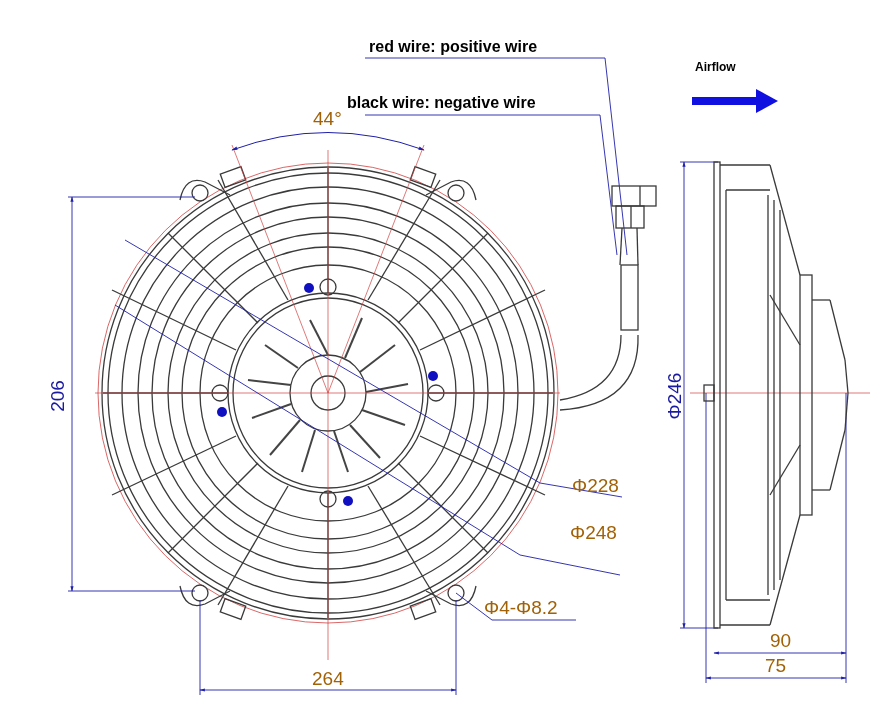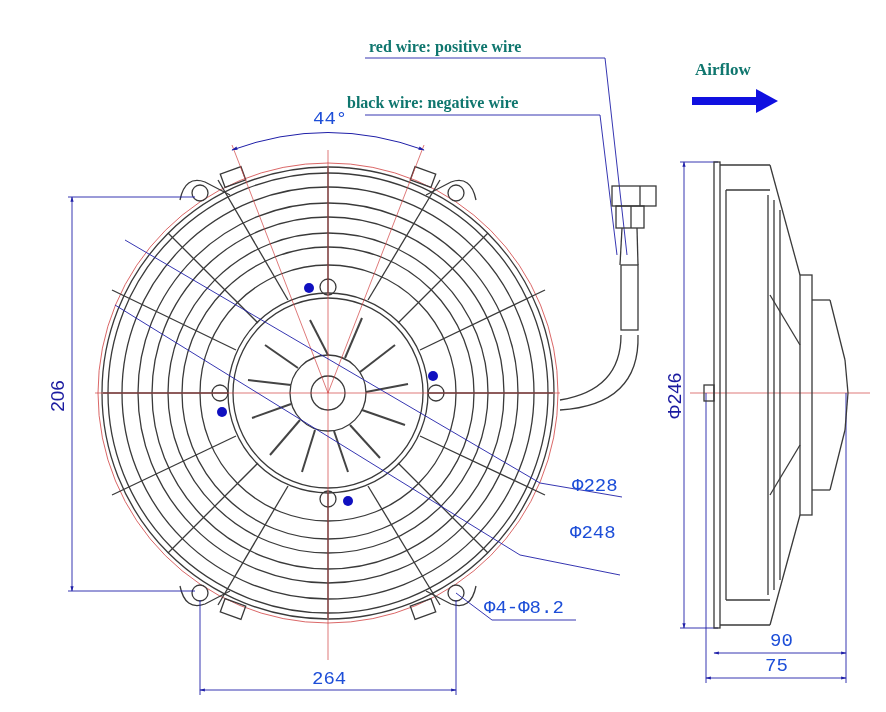--- a/index.html
+++ b/index.html
@@ -1,20 +1,20 @@
 <!DOCTYPE html>
 <html><head>
 <meta charset="utf-8">
 <style>
   html, body { margin: 0; padding: 0; background: #ffffff; }
   body { width: 886px; height: 712px; position: relative; overflow: hidden; font-family: "DejaVu Serif", serif; }
   svg.drawing { position: absolute; left: 0; top: 0; }
   .lbl { position: absolute; color: #1f1fa8; white-space: nowrap; }
-  .mono { font-family: Liberation Serif, serif; font-size: 16px; font-weight: bold; color: #0f766e; }
-  .dim { font-family: Liberation Mono, monospace; font-size: 19px; color: #1d4ed8; text-align: right; }
+  .mono { font-family: Liberation Sans, sans-serif; font-size: 16px; font-weight: bold; color: #000000; }
+  .dim { font-family: Liberation Sans, sans-serif; font-size: 19px; color: #a16207; text-align: right; }
   .dim-sans { font-family: "Liberation Sans", "DejaVu Sans", sans-serif; font-size: 19px; color: #1a1aa0; }
   .rot { transform: rotate(-90deg); transform-origin: center center; }
 </style>
 </head>
 <body>
 
 <svg class="drawing" width="886" height="712" viewBox="0 0 886 712" xmlns="http://www.w3.org/2000/svg">
   <defs>
     <marker id="arr" viewBox="0 0 10 10" refX="9" refY="5" markerWidth="9" markerHeight="6" orient="auto-start-reverse">
       <path d="M0,2 L10,5 L0,8 z" fill="#1f1fa8"></path>
@@ -176,21 +176,21 @@
   </g>
 
   <g>
     <rect x="692" y="97" width="66" height="8" fill="#1010e0"></rect>
     <polygon points="756,89 778,101 756,113" fill="#1010e0"></polygon>
   </g>
 </svg>
 
 <div class="lbl mono" style="left:369px;top:38px;">red wire: positive wire</div>
 <div class="lbl mono" style="left:347px;top:94px;">black wire: negative wire</div>
-<div class="lbl mono" style="left:695px;top:60px;font-size:17px;">Airflow</div>
+<div class="lbl mono" style="left:695px;top:60px;font-size:12px;">Airflow</div>
 <div class="lbl dim" style="left:313px;top:108px;">44°</div>
 
 <div class="lbl dim-sans rot" style="left:42px;top:385px;">206</div>
 <div class="lbl dim" style="left:312px;top:668px;">264</div>
 <div class="lbl dim" style="left:572px;top:475px;">Φ228</div>
 <div class="lbl dim" style="left:570px;top:522px;">Φ248</div>
 <div class="lbl dim" style="left:484px;top:597px;">Φ4-Φ8.2</div>
 <div class="lbl dim-sans rot" style="left:652px;top:385px;">Φ246</div>
 <div class="lbl dim" style="left:770px;top:630px;">90</div>
 <div class="lbl dim" style="left:765px;top:655px;">75</div>

